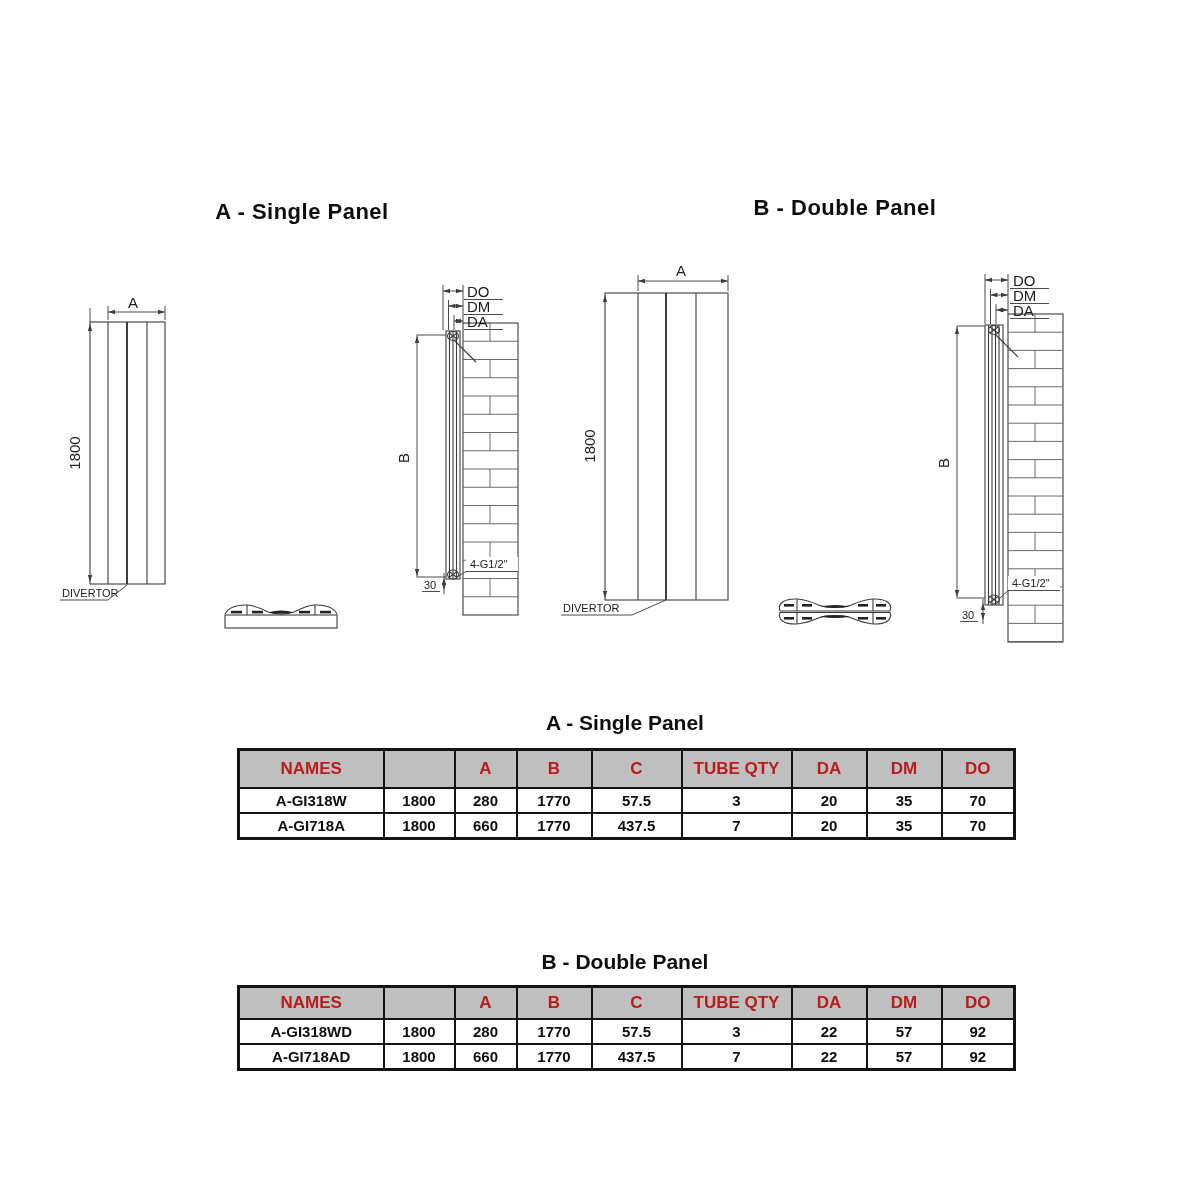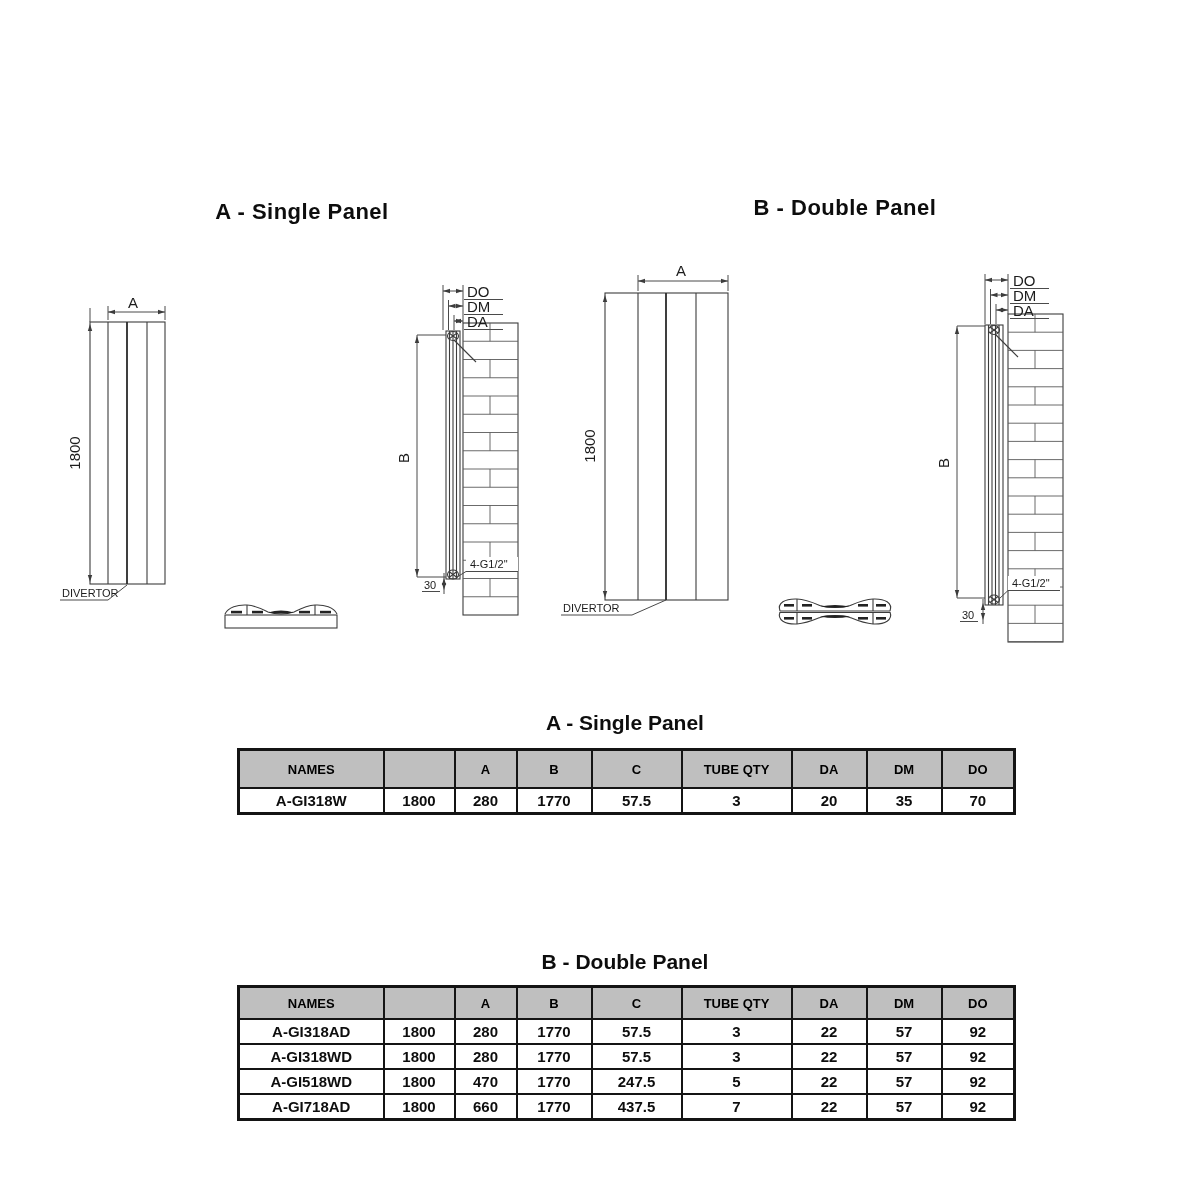--- a/index.html
+++ b/index.html
@@ -21,21 +21,21 @@
   .dim{stroke:#4a4a4a;stroke-width:1;fill:none;}
   .brick{stroke:#5a5a5a;stroke-width:0.9;fill:none;}
   .arw{fill:#3c3c3c;stroke:none;}
   .dk{fill:#222;stroke:none;}
   .spec-table{position:absolute;left:237px;width:776px;border-collapse:collapse;table-layout:fixed;
         background:#fff;border:3px solid #141414;}
   #table-a{top:748px;}
   #table-b{top:985px;}
   .spec-table th,.spec-table td{border:2px solid #141414;text-align:center;vertical-align:middle;
         font-weight:bold;padding:0;overflow:hidden;white-space:nowrap;}
-  .spec-table th{background:#bfbfbf;font-size:13px;height:36px;color:#000000;}
+  .spec-table th{background:#bfbfbf;font-size:17px;height:36px;color:#b91c1c;}
   #table-b th{height:30px;}
   .spec-table td{font-size:15px;height:23px;color:#0d0d0d;}
 </style>
 </head>
 <body>
 
 <div id="page">
 
   <div class="drawing-title" id="title-single">A - Single Panel</div>
   <div class="drawing-title" id="title-double">B - Double Panel</div>
@@ -323,20 +323,31 @@
           <td>A-GI318W</td>
           <td>1800</td>
           <td>280</td>
           <td>1770</td>
           <td>57.5</td>
           <td>3</td>
           <td>20</td>
           <td>35</td>
           <td>70</td>
         </tr>
+        <tr>
+          <td>A-GI718A</td>
+          <td>1800</td>
+          <td>660</td>
+          <td>1770</td>
+          <td>437.5</td>
+          <td>7</td>
+          <td>20</td>
+          <td>35</td>
+          <td>70</td>
+        </tr>
       </tbody>
   </table>
 
   <div class="table-title" id="table-title-b">B - Double Panel</div>
 
   <table class="spec-table" id="table-b">
     <colgroup>
       <col style="width:145px">
         <col style="width:71px">
         <col style="width:62px">
@@ -355,48 +366,26 @@
           <th>B</th>
           <th>C</th>
           <th>TUBE QTY</th>
           <th>DA</th>
           <th>DM</th>
           <th>DO</th>
         </tr>
     </thead>
     <tbody>
         <tr>
-          <td>A-GI318AD</td>
-          <td>1800</td>
-          <td>280</td>
-          <td>1770</td>
-          <td>57.5</td>
-          <td>3</td>
-          <td>22</td>
-          <td>57</td>
-          <td>92</td>
-        </tr>
-        <tr>
           <td>A-GI318WD</td>
           <td>1800</td>
           <td>280</td>
           <td>1770</td>
           <td>57.5</td>
           <td>3</td>
-          <td>22</td>
-          <td>57</td>
-          <td>92</td>
-        </tr>
-        <tr>
-          <td>A-GI518WD</td>
-          <td>1800</td>
-          <td>470</td>
-          <td>1770</td>
-          <td>247.5</td>
-          <td>5</td>
           <td>22</td>
           <td>57</td>
           <td>92</td>
         </tr>
         <tr>
           <td>A-GI718AD</td>
           <td>1800</td>
           <td>660</td>
           <td>1770</td>
           <td>437.5</td>

